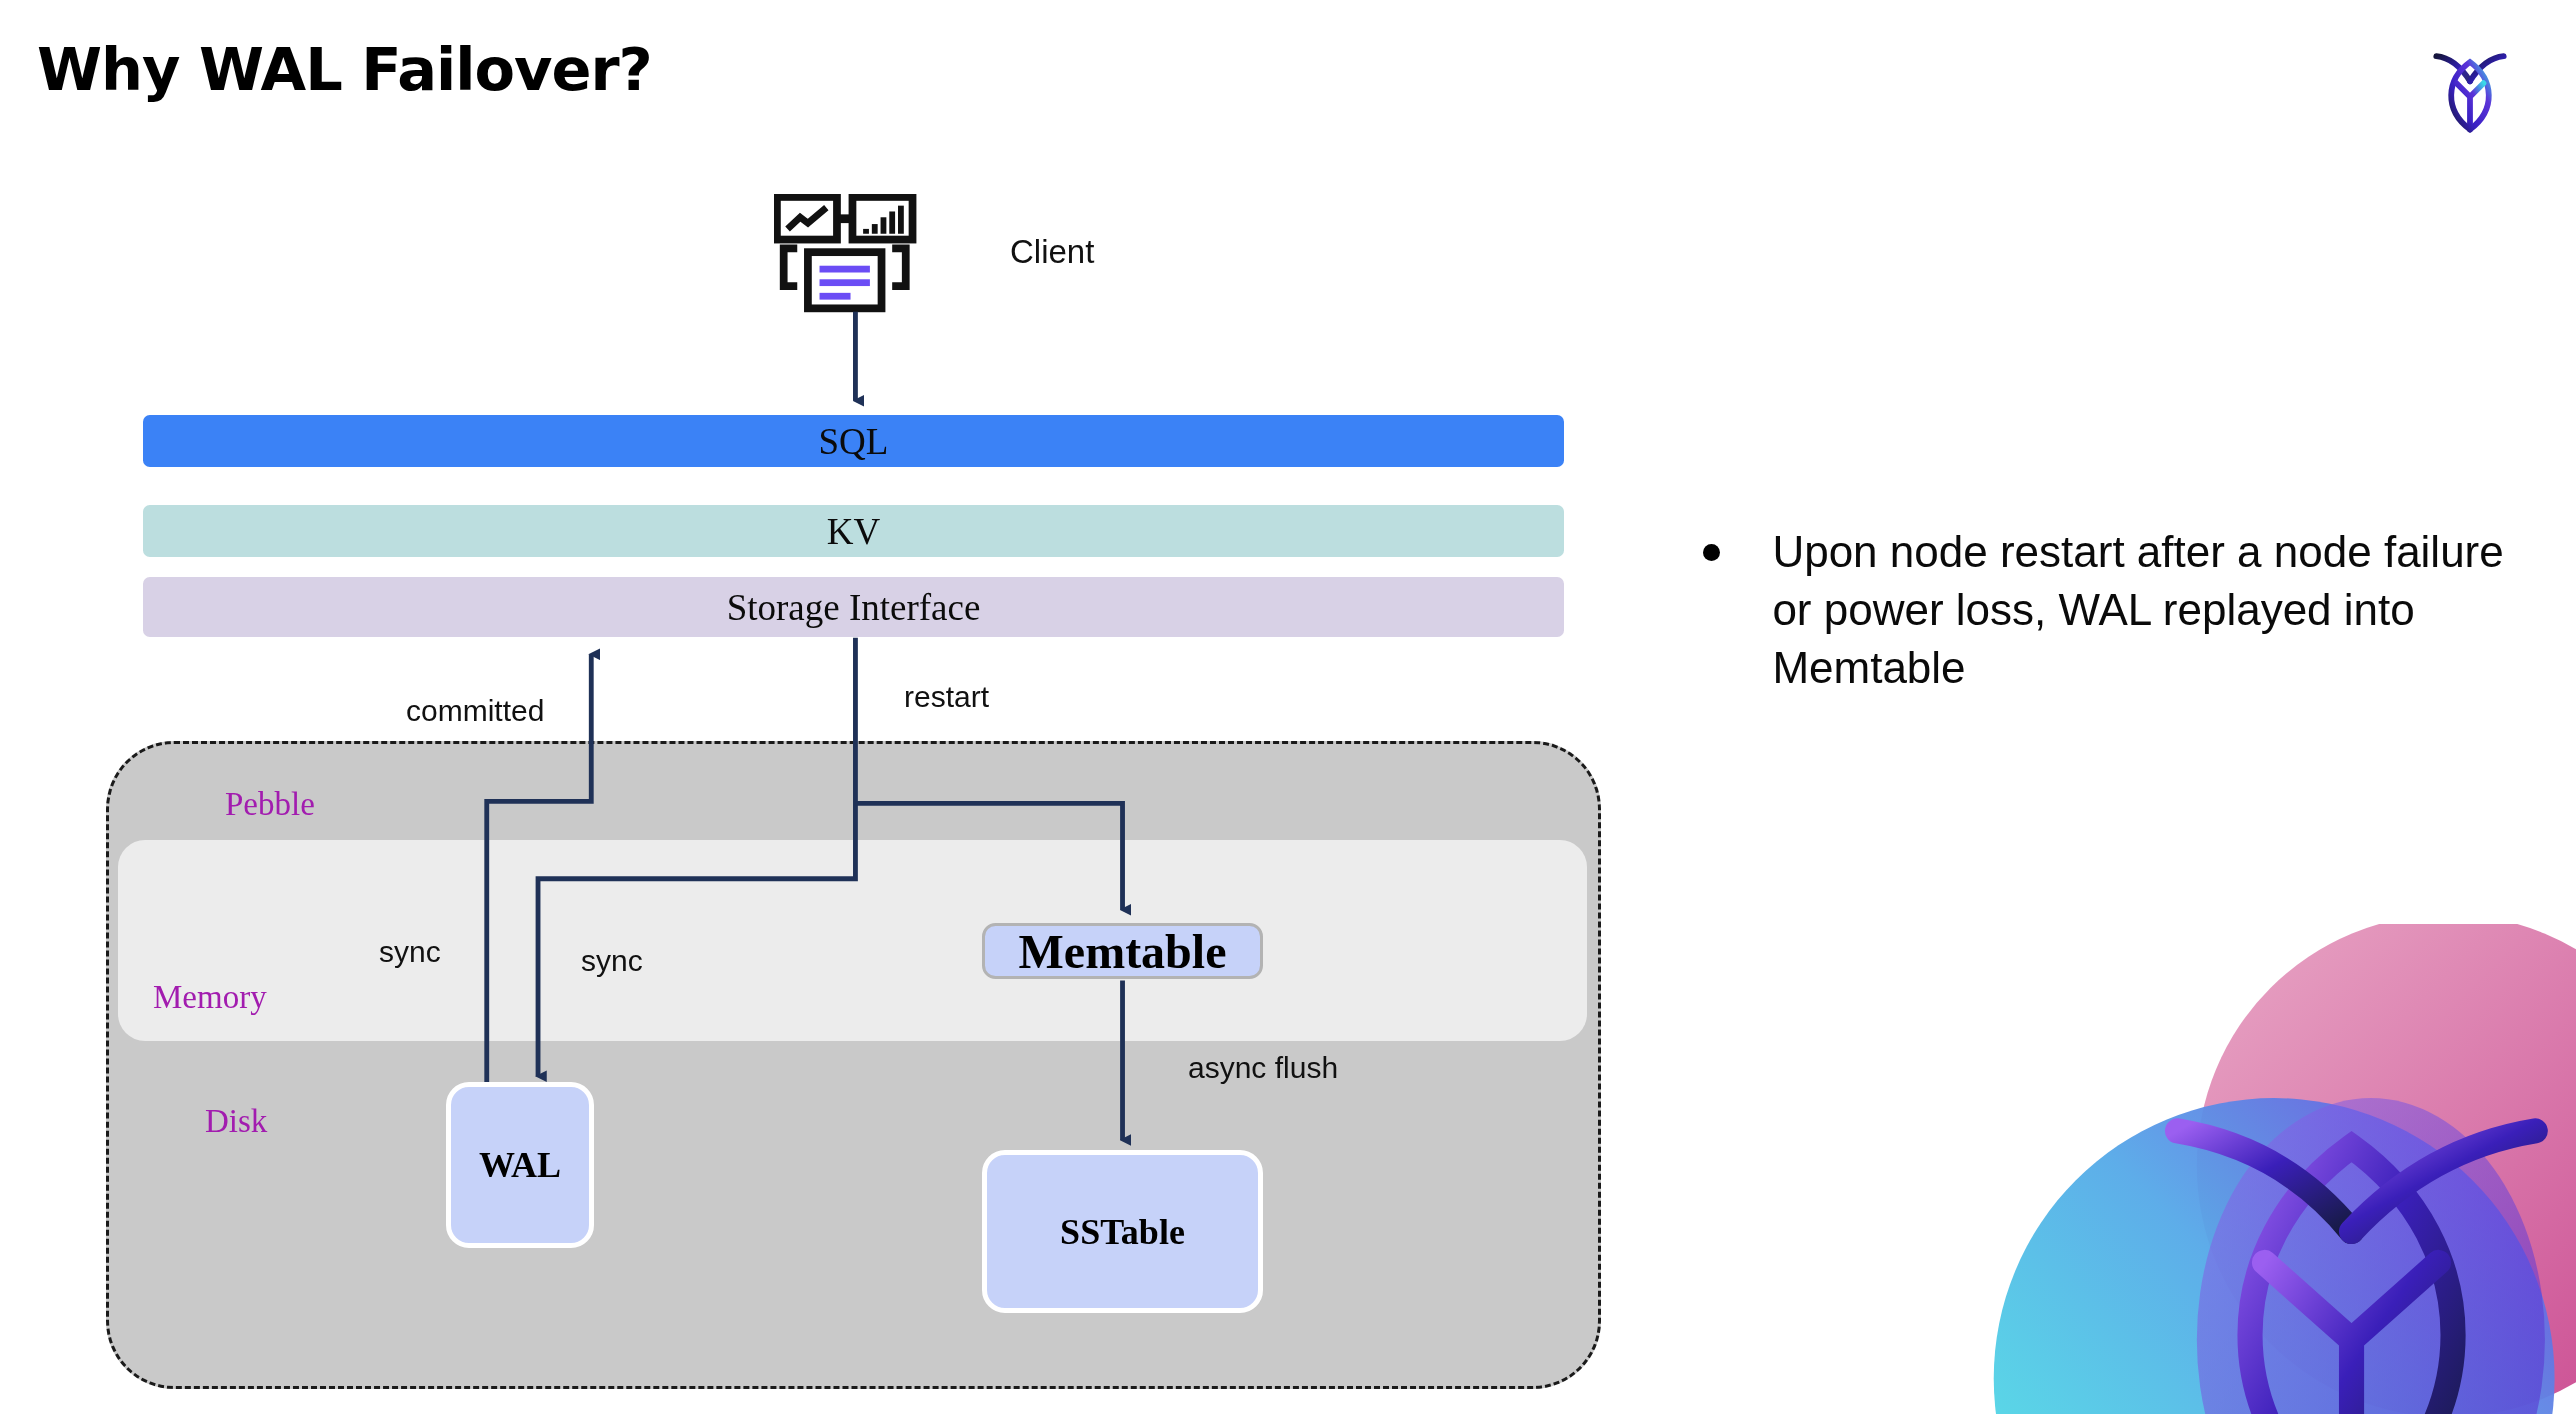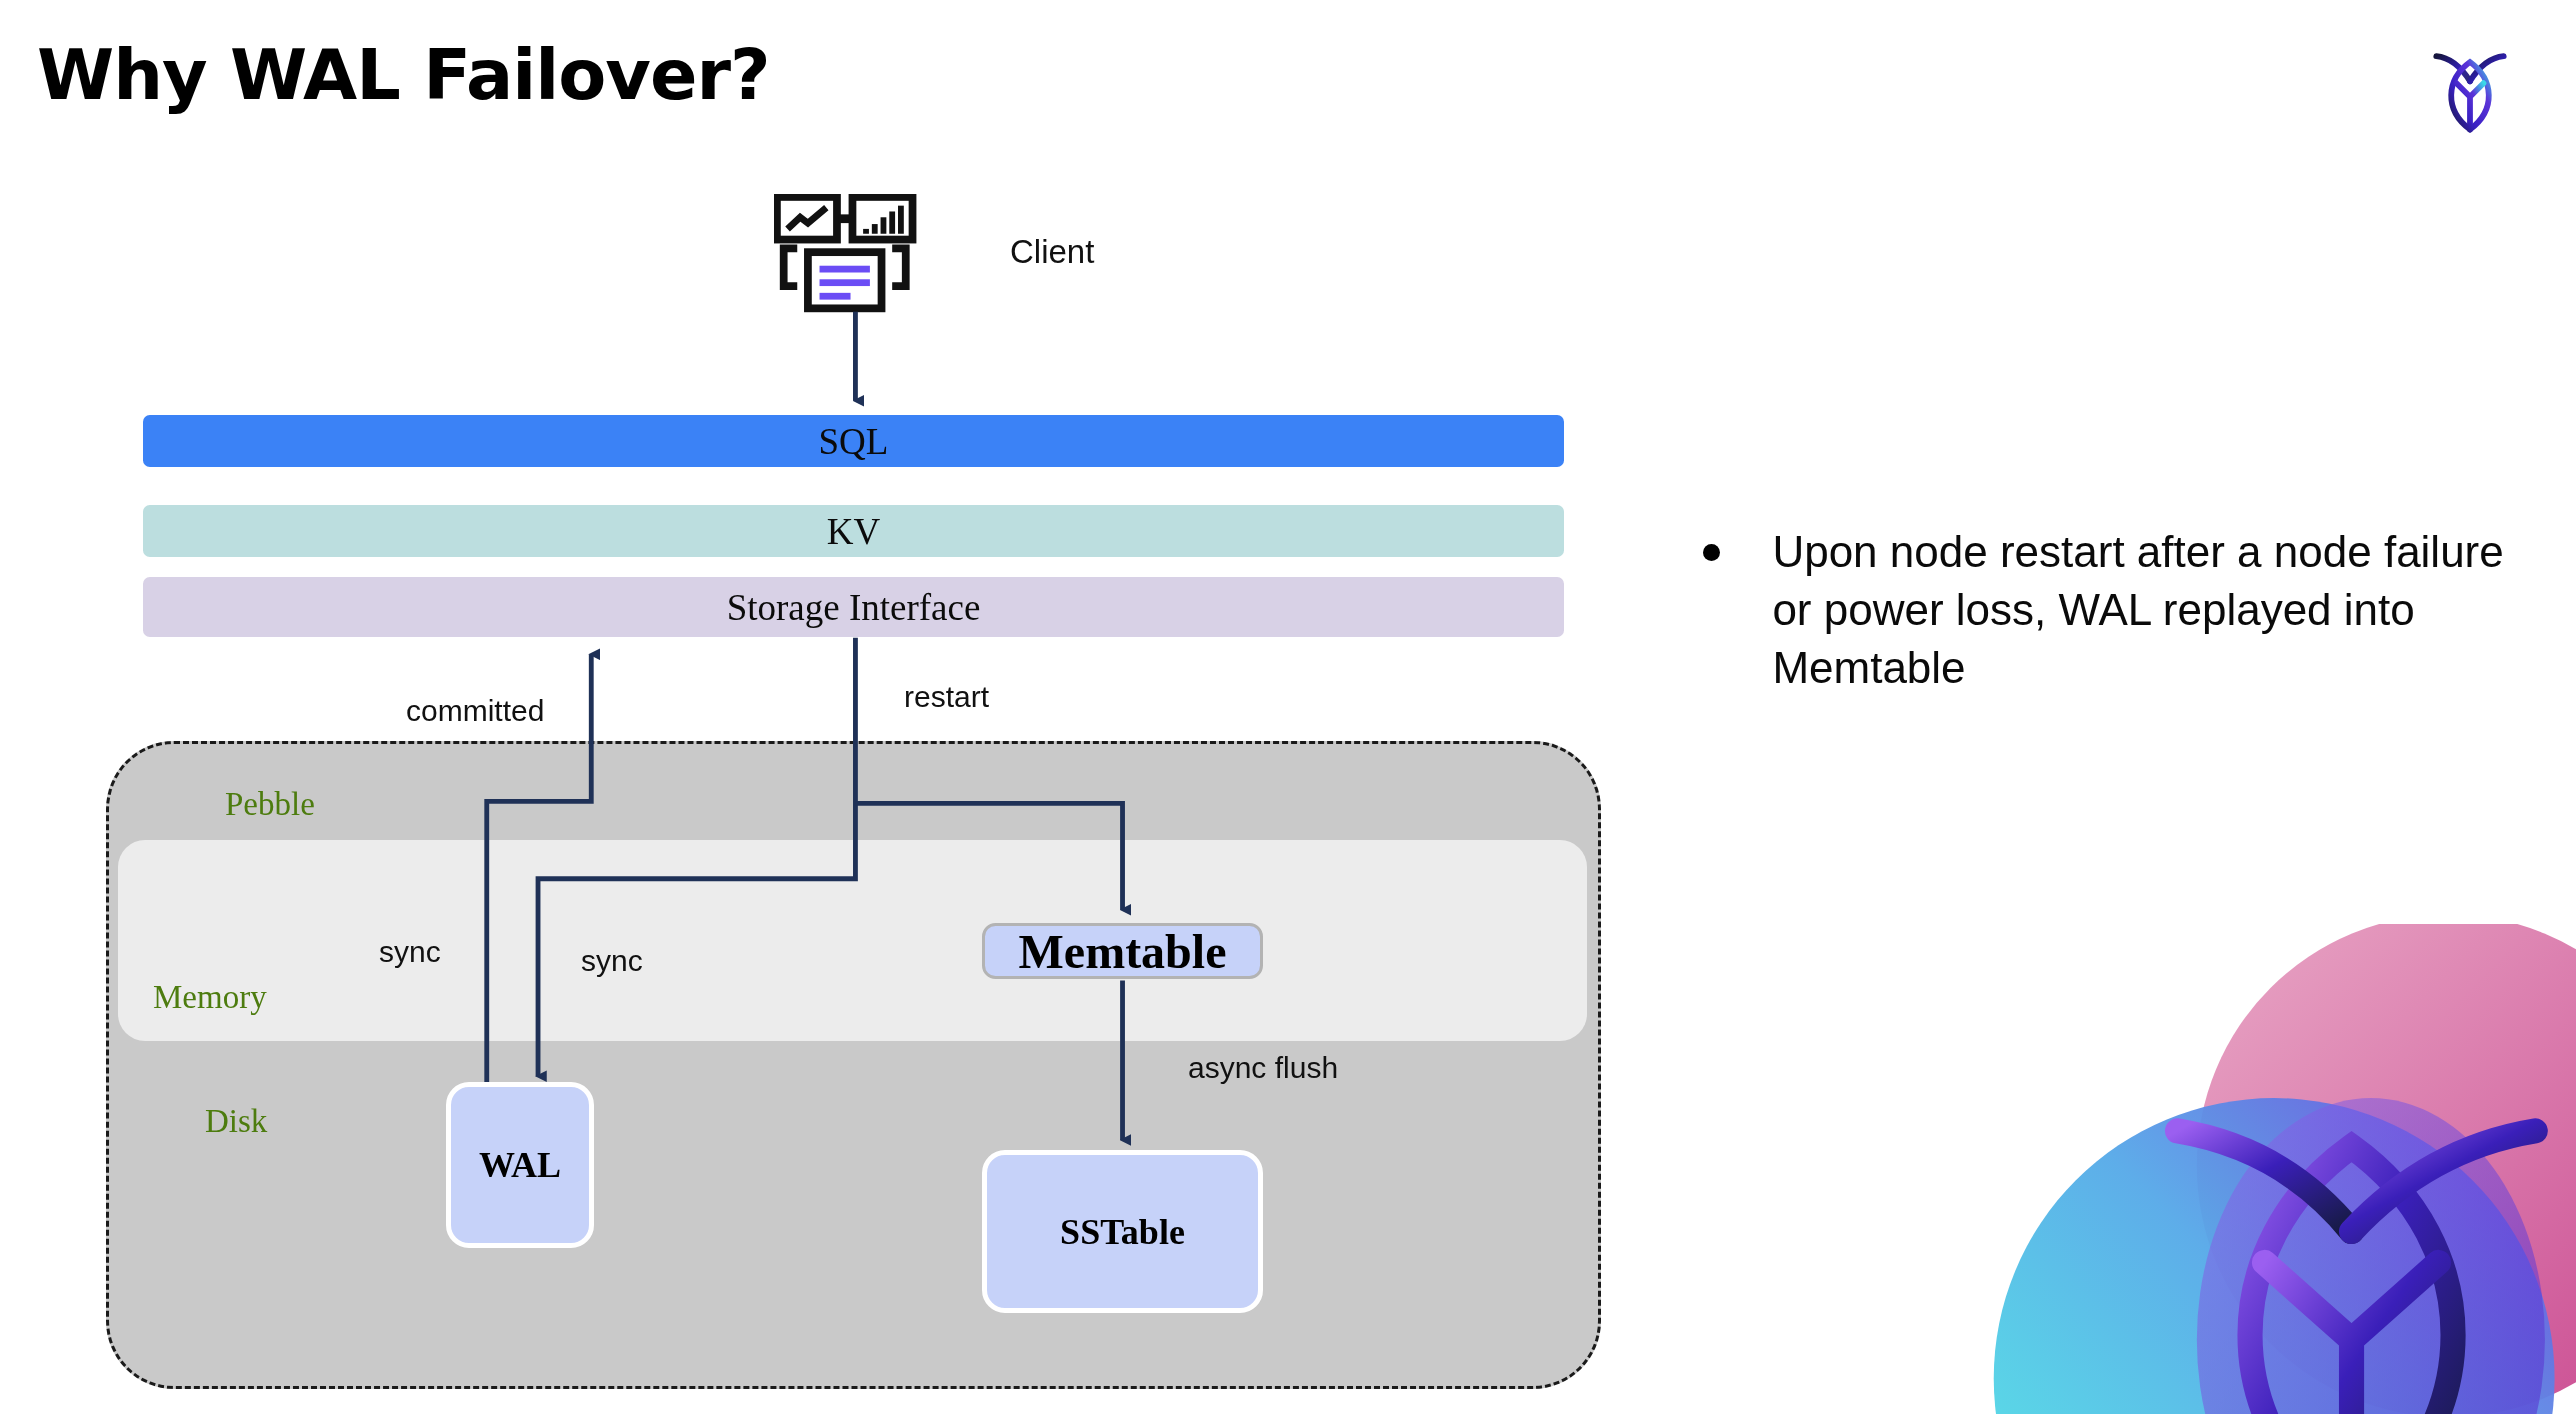--- a/index.html
+++ b/index.html
@@ -8,21 +8,21 @@
     font-family:"Liberation Sans", sans-serif;
     -webkit-font-smoothing:antialiased;
   }
   .stage{position:absolute;inset:0;}
 
   
   #slide-title{
     position:absolute;left:37px;top:39px;
     font-family:"DejaVu Sans", sans-serif;
     font-weight:bold;
-    font-size:70px;
+    font-size:59px;
     letter-spacing:-1px;
     color:#000000;
     line-height:1.05;
     white-space:nowrap;
   }
 
   
   #brand-logo{position:absolute;left:2417px;top:35px;width:106px;height:106px;}
 
   
@@ -55,21 +55,21 @@
     background:#c9c9c9;
     box-sizing:border-box;
   }
   #memory-region{
     position:absolute;left:118px;top:840px;width:1469px;height:201px;
     background:#ececec;border-radius:27px;
   }
   .region-label{
     position:absolute;
     font-family:"Liberation Serif", serif;
-    font-size:33px;color:#4d7c0f;white-space:nowrap;
+    font-size:33px;color:#a21caf;white-space:nowrap;
   }
   #pebble-label{left:225px;top:786px;}
   #memory-label{left:153px;top:979px;}
   #disk-label{left:205px;top:1103px;}
 
   
   .node-box{
     position:absolute;
     display:flex;align-items:center;justify-content:center;
     background:#c6d2f9;

